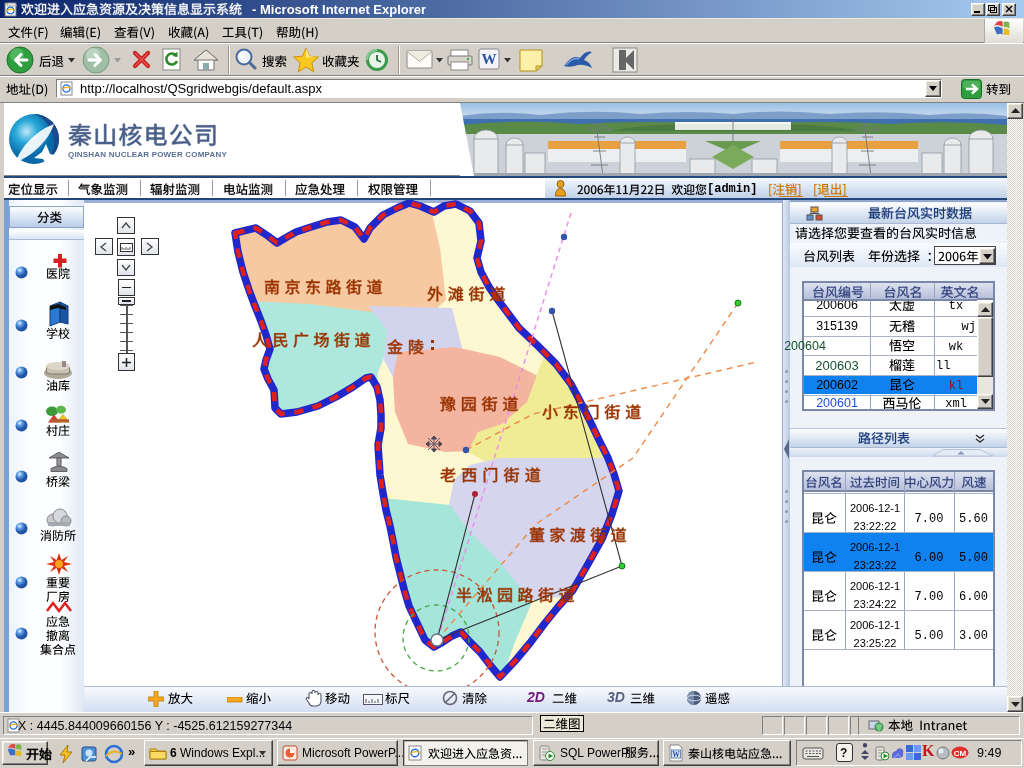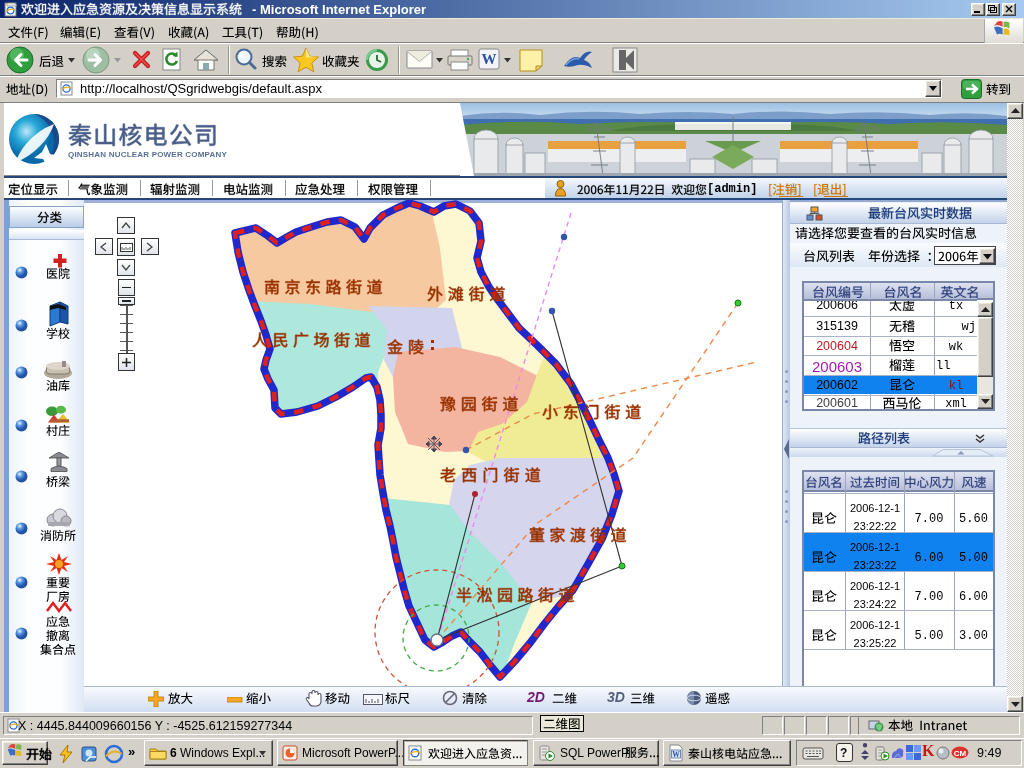--- a/index.html
+++ b/index.html
@@ -466,27 +466,27 @@
 <div class="abs" style="left:804px;top:375px;width:173px;height:19px;background:#0f82f0"></div>
 <div class="abs" style="left:804px;top:316px;width:173px;height:1px;background:#aab2c8"></div>
 <div class="abs" style="left:804px;top:335.5px;width:173px;height:1px;background:#aab2c8"></div>
 <div class="abs" style="left:804px;top:355px;width:173px;height:1px;background:#aab2c8"></div>
 <div class="abs" style="left:804px;top:375px;width:173px;height:1px;background:#aab2c8"></div>
 <div class="abs" style="left:804px;top:394.5px;width:173px;height:1px;background:#aab2c8"></div>
 <div class="abs" style="left:806px;top:298px;width:62px;text-align:center;font-size:12.5px;color:#000">200606</div>
 <div class="abs" style="left:936px;top:299px;width:40px;text-align:center;font-family:'Liberation Mono',monospace;font-size:12px;color:#000">tx</div>
 <div class="abs" style="left:806px;top:319px;width:62px;text-align:center;font-size:12.5px;color:#000">315139</div>
 <div class="abs" style="left:936px;top:320px;width:40px;text-align:right;font-family:'Liberation Mono',monospace;font-size:12px;color:#000">wj</div>
-<div class="abs" style="left:806px;top:338.5px;width:62px;text-align:center;font-size:12.5px;color:#b91c1c">200604</div>
+<div class="abs" style="left:774px;top:338.5px;width:62px;text-align:center;font-size:12.5px;color:#14532d">200604</div>
 <div class="abs" style="left:936px;top:339.5px;width:40px;text-align:center;font-family:'Liberation Mono',monospace;font-size:12px;color:#000">wk</div>
-<div class="abs" style="left:806px;top:358px;width:62px;text-align:center;font-size:15px;color:#a21caf">200603</div>
+<div class="abs" style="left:806px;top:358px;width:62px;text-align:center;font-size:13px;color:#14532d">200603</div>
 <div class="abs" style="left:936px;top:359px;width:40px;text-align:left;font-family:'Liberation Mono',monospace;font-size:12px;color:#000">ll</div>
 <div class="abs" style="left:806px;top:377.5px;width:62px;text-align:center;font-size:12.5px;color:#000">200602</div>
 <div class="abs" style="left:936px;top:378.5px;width:40px;text-align:center;font-family:'Liberation Mono',monospace;font-size:12px;color:#8a1010">kl</div>
-<div class="abs" style="left:806px;top:396px;width:62px;text-align:center;font-size:12.5px;color:#404040">200601</div>
+<div class="abs" style="left:806px;top:396px;width:62px;text-align:center;font-size:12.5px;color:#1d4ed8">200601</div>
 <div class="abs" style="left:936px;top:397px;width:40px;text-align:center;font-family:'Liberation Mono',monospace;font-size:12px;color:#000">xml</div>
 <div class="abs" style="left:804px;top:298px;width:173px;height:1px;background:#b9c1da;z-index:55"></div>
 <div class="abs" style="left:804px;top:299px;width:173px;height:2px;background:#7a87a8;z-index:55"></div>
 <div class="abs" style="left:977px;top:302px;width:16px;height:107px;background:#e8e6e0"></div>
 <div class="abs raised" style="left:977px;top:302px;width:16px;height:15px;background:#d4d0c8"></div>
 <svg class="abs" style="left:981px;top:307px" width="9" height="6">
     <path d="M4.5 0 L9 5 H0 Z" fill="#222"></path>
   </svg>
 <div class="abs raised" style="left:977px;top:394px;width:16px;height:15px;background:#d4d0c8"></div>
 <svg class="abs" style="left:981px;top:399px" width="9" height="6">

